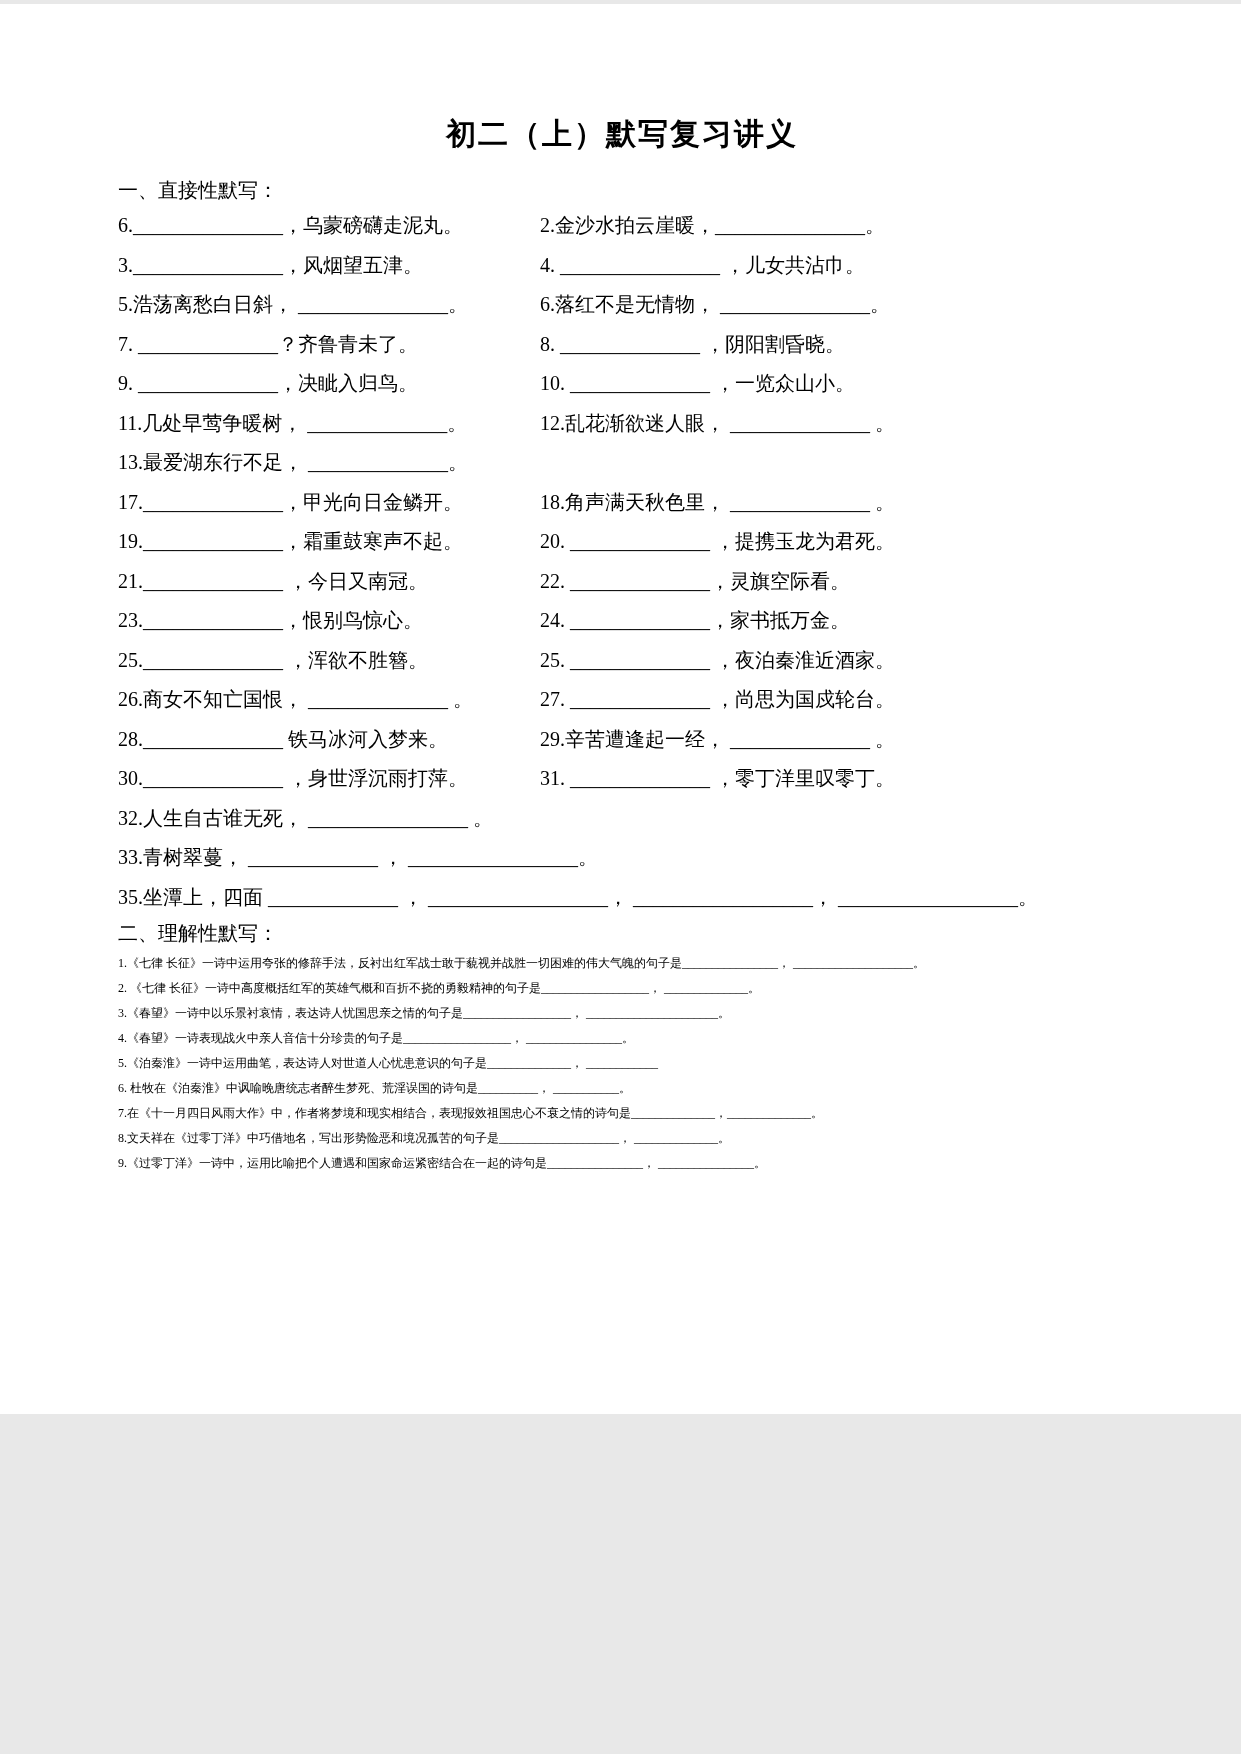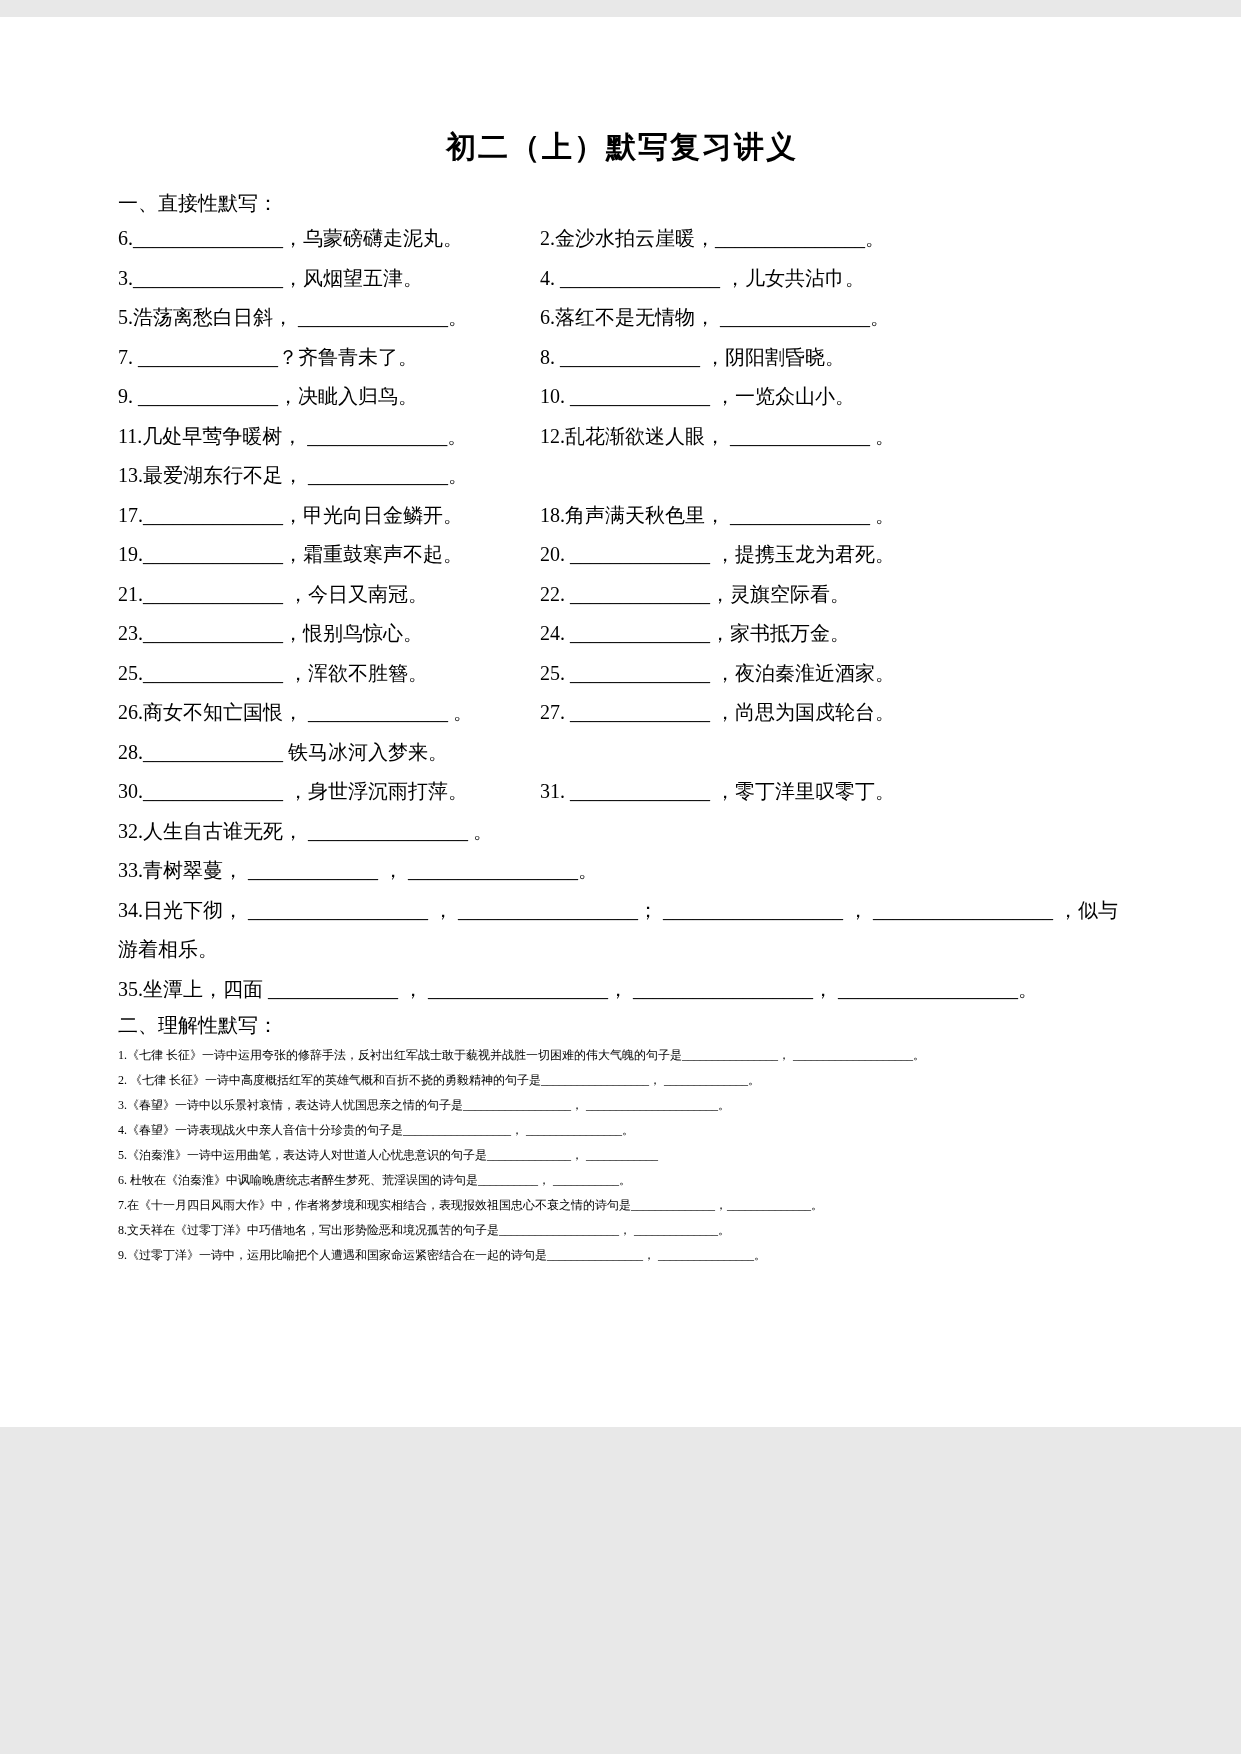--- a/index.html
+++ b/index.html
@@ -1,19 +1,19 @@
 <!DOCTYPE html>
 <html><head>
 <meta charset="utf-8">
 <style>
   html,body{margin:0;padding:0;background:#e8e8e8;}
   .page{
     position:relative;
     width:1241px;height:1410px;
-    margin:17px auto;
+    margin:4px auto;
     background:#ffffff;
     color:#000;
     font-family:"Liberation Serif","DejaVu Serif",serif;
     overflow:hidden;
   }
   .content{
     position:absolute;
     left:118px;top:110px;
     width:1008px;
   }
@@ -112,31 +112,31 @@
         <div class="row">
           <span class="cell-left">25.______________ ，浑欲不胜簪。</span>
           <span class="cell-right">25. ______________ ，夜泊秦淮近酒家。</span>
         </div>
         <div class="row">
           <span class="cell-left">26.商女不知亡国恨， ______________ 。</span>
           <span class="cell-right">27. ______________ ，尚思为国戍轮台。</span>
         </div>
         <div class="row">
           <span class="cell-left">28.______________ 铁马冰河入梦来。</span>
+          <span class="cell-right">29.辛苦遭逢起一经， ______________ 。</span>
         </div>
         <div class="row">
           <span class="cell-left">30.______________ ，身世浮沉雨打萍。</span>
           <span class="cell-right">31. ______________ ，零丁洋里叹零丁。</span>
         </div>
       </div>
 
     <div id="s1-full">
         <div class="full-item">32.人生自古谁无死， ________________ 。</div>
         <div class="full-item">33.青树翠蔓， _____________ ， _________________。</div>
-        <div class="full-item">34.日光下彻， __________________ ， __________________； __________________ ， __________________ ，似与游着相乐。</div>
         <div class="full-item">35.坐潭上，四面 _____________ ， __________________， __________________， __________________。</div>
       </div>
 
     <div class="sec-head">二、理解性默写：</div>
 
     <div class="s2-items" id="s2-items">
         <div class="s2-item">1.《七律 长征》一诗中运用夸张的修辞手法，反衬出红军战士敢于藐视并战胜一切困难的伟大气魄的句子是________________， ____________________。</div>
         <div class="s2-item">2. 《七律 长征》一诗中高度概括红军的英雄气概和百折不挠的勇毅精神的句子是__________________， ______________。</div>
         <div class="s2-item">3.《春望》一诗中以乐景衬哀情，表达诗人忧国思亲之情的句子是__________________， ______________________。</div>
         <div class="s2-item">4.《春望》一诗表现战火中亲人音信十分珍贵的句子是__________________， ________________。</div>

